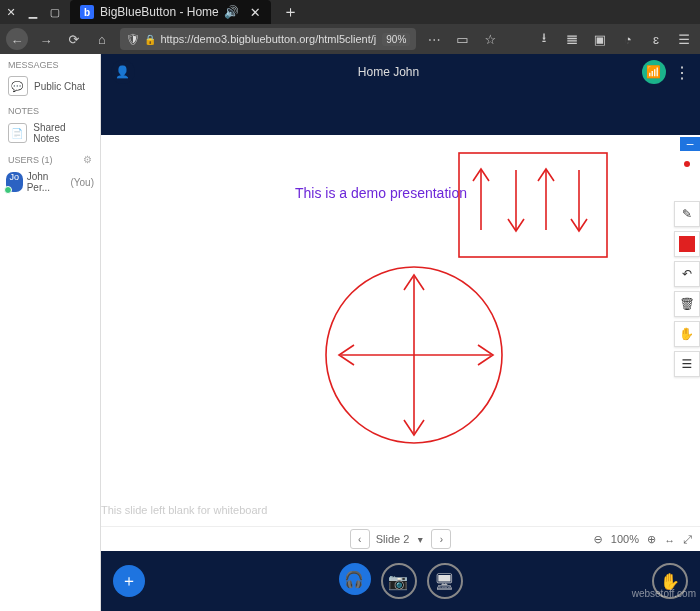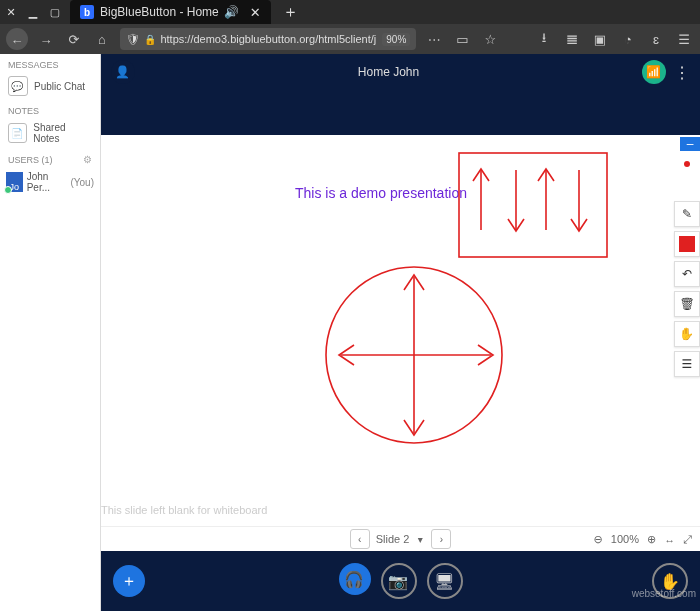--- a/index.html
+++ b/index.html
@@ -15,21 +15,21 @@
   .url-box{flex:0 0 270px;height:22px;background:#505050;border-radius:4px;display:flex;align-items:center;padding:0 6px;color:#ddd;font-size:11px}
   .url-box .lock{margin-right:4px;font-size:10px}
   .zoom{background:#555;border-radius:3px;padding:1px 4px;font-size:10px;margin-left:6px}
   .content{display:flex;height:557px;width:700px}
   .sidebar{width:100px;background:#fff;border-right:1px solid #ddd;display:flex;flex-direction:column;font-size:10px}
   .sb-head{color:#888;padding:6px 8px 2px;text-transform:uppercase;font-size:9px}
   .sb-item{display:flex;align-items:center;padding:4px 8px;gap:6px;color:#555}
   .sb-item .ic{width:18px;height:18px;border:1px solid #bbb;border-radius:3px;display:flex;align-items:center;justify-content:center;font-size:10px}
   .gear{margin-left:auto;color:#aaa;font-size:10px}
   .user-item{display:flex;align-items:center;padding:4px 6px;gap:4px;font-size:10px;color:#555}
-  .avatar{width:20px;height:20px;background:#2b62c2;border-radius:0;color:#fff;font-size:9px;display:flex;align-items:flex-end;justify-content:center;position:relative}
+  .avatar{width:20px;height:20px;background:#2b62c2;border-radius:7px;color:#fff;font-size:9px;display:flex;align-items:flex-start;justify-content:center;position:relative}
   .online-dot{width:6px;height:6px;background:#3bc77a;border:1px solid #fff;border-radius:50%;position:absolute;bottom:-2px;left:-2px}
   .main{flex:1;display:flex;flex-direction:column;background:#0a1b3e}
   .mbar{height:36px;display:flex;align-items:center;color:#ddd;padding:0 10px;font-size:12px}
   .mbar .center{flex:1;text-align:center}
   .circ{width:24px;height:24px;border-radius:50%;display:flex;align-items:center;justify-content:center;background:#0a1b3e;color:#ddd}
   .circ.green{background:#1bb38b}
   .kebab{margin-left:8px;font-size:16px}
   .canvas-wrap{background:#fff;flex:1;margin:0;position:relative;display:flex;flex-direction:column}
   .slide{flex:1;position:relative}
   .slide-text{position:absolute;left:194px;top:50px;color:#6d28d9;font-size:14px}

